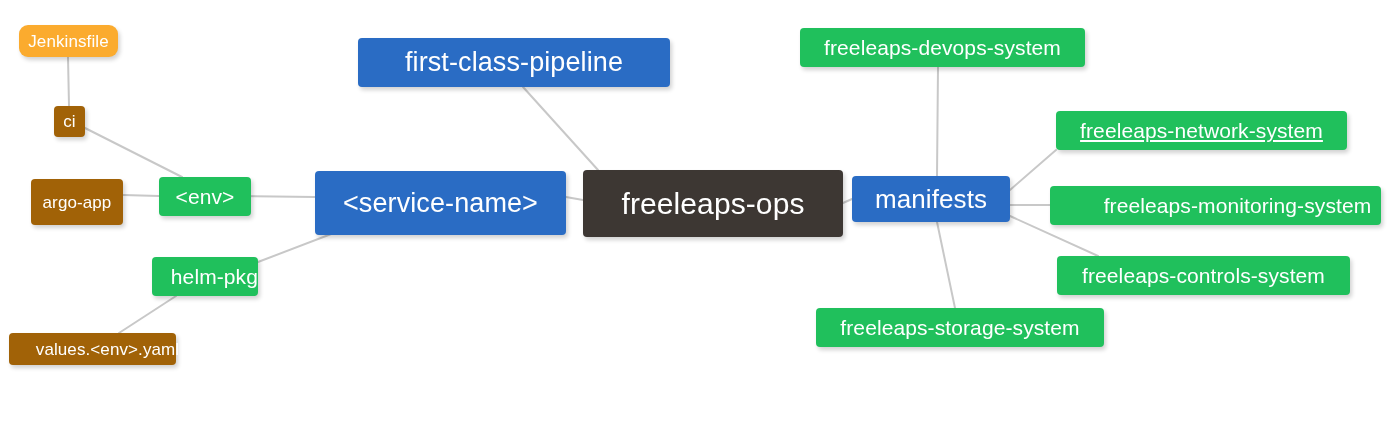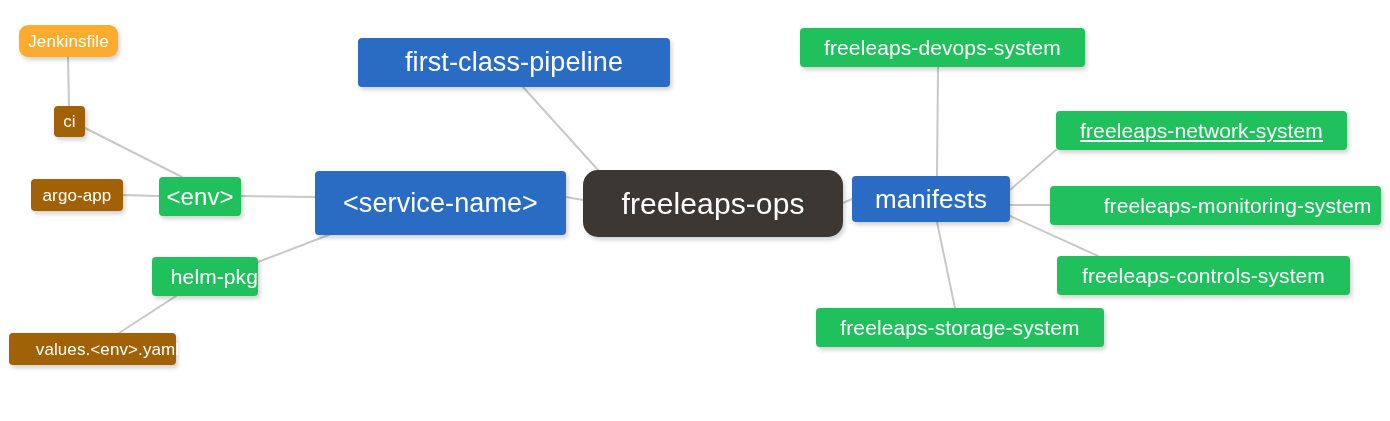--- a/index.html
+++ b/index.html
@@ -68,39 +68,39 @@
       <line x1="182" y1="177" x2="85" y2="128" stroke="#c8c8c8" stroke-width="2" stroke-linecap="round"></line>
       <line x1="69" y1="106" x2="68" y2="57" stroke="#c8c8c8" stroke-width="2" stroke-linecap="round"></line>
       <line x1="176" y1="296" x2="119" y2="333" stroke="#c8c8c8" stroke-width="2" stroke-linecap="round"></line>
       <line x1="937" y1="176" x2="938" y2="67" stroke="#c8c8c8" stroke-width="2" stroke-linecap="round"></line>
       <line x1="1010" y1="190" x2="1056" y2="150" stroke="#c8c8c8" stroke-width="2" stroke-linecap="round"></line>
       <line x1="1010" y1="205" x2="1050" y2="205" stroke="#c8c8c8" stroke-width="2" stroke-linecap="round"></line>
       <line x1="1010" y1="216" x2="1098" y2="256" stroke="#c8c8c8" stroke-width="2" stroke-linecap="round"></line>
       <line x1="937" y1="222" x2="955" y2="308" stroke="#c8c8c8" stroke-width="2" stroke-linecap="round"></line>
     </svg>
   <div id="node-layer">
-      <div class="node c-root" style="left: 583px; top: 170px; width: 260px; height: 67px; font-size: 30px; border-radius: 15px;">
+      <div class="node c-root" style="left: 583px; top: 170px; width: 260px; height: 67px; font-size: 30px;">
         <span class="node-label">freeleaps-ops</span>
       </div>
       <div class="node c-blue" style="left: 315px; top: 38px; width: 312px; height: 49px; font-size: 27px; margin-left: 43px;">
         <span class="node-label">first-class-pipeline</span>
       </div>
       <div class="node c-blue" style="left: 315px; top: 171px; width: 251px; height: 64px; font-size: 27px; justify-content: center;">
         <span class="node-label">&lt;service-name&gt;</span>
       </div>
       <div class="node c-blue" style="left: 852px; top: 176px; width: 158px; height: 46px; font-size: 26px;">
         <span class="node-label">manifests</span>
       </div>
-      <div class="node c-green" style="left: 159px; top: 177px; width: 82px; height: 39px; font-size: 24px;">
+      <div class="node c-green" style="left: 159px; top: 177px; width: 92px; height: 39px; font-size: 21px;">
         <span class="node-label">&lt;env&gt;</span>
       </div>
       <div class="node c-green" style="left: 152px; top: 257px; width: 106px; height: 39px; font-size: 21px; justify-content: flex-end;">
         <span class="node-label">helm-pkg</span>
       </div>
-      <div class="node c-red" style="left: 31px; top: 179px; width: 92px; height: 32px; font-size: 17px;">
+      <div class="node c-red" style="left: 31px; top: 179px; width: 92px; height: 46px; font-size: 17px;">
         <span class="node-label">argo-app</span>
       </div>
       <div class="node c-red" style="left: 9px; top: 333px; width: 167px; height: 32px; font-size: 17px; padding-left: 30px;">
         <span class="node-label">values.&lt;env&gt;.yaml</span>
       </div>
       <div class="node c-red" style="left: 54px; top: 106px; width: 31px; height: 31px; font-size: 17px;">
         <span class="node-label">ci</span>
       </div>
       <div class="node c-orange" style="left: 19px; top: 25px; width: 99px; height: 32px; font-size: 17px;">
         <span class="node-label">Jenkinsfile</span>

